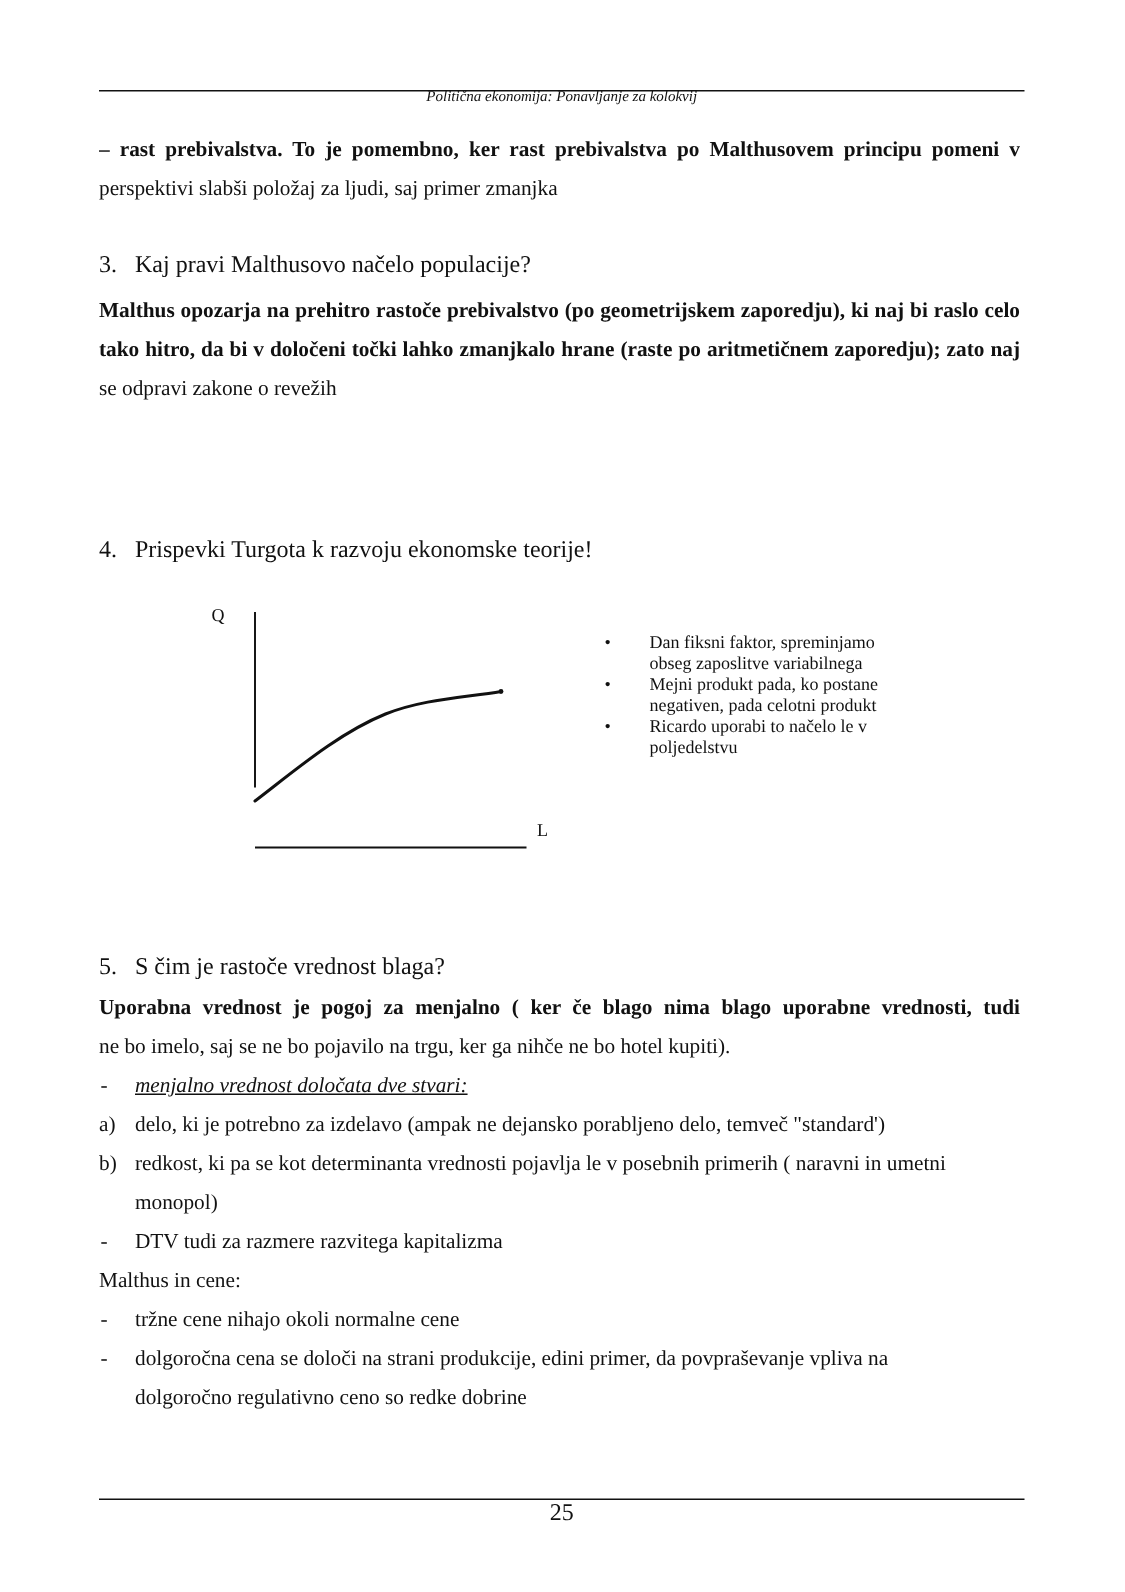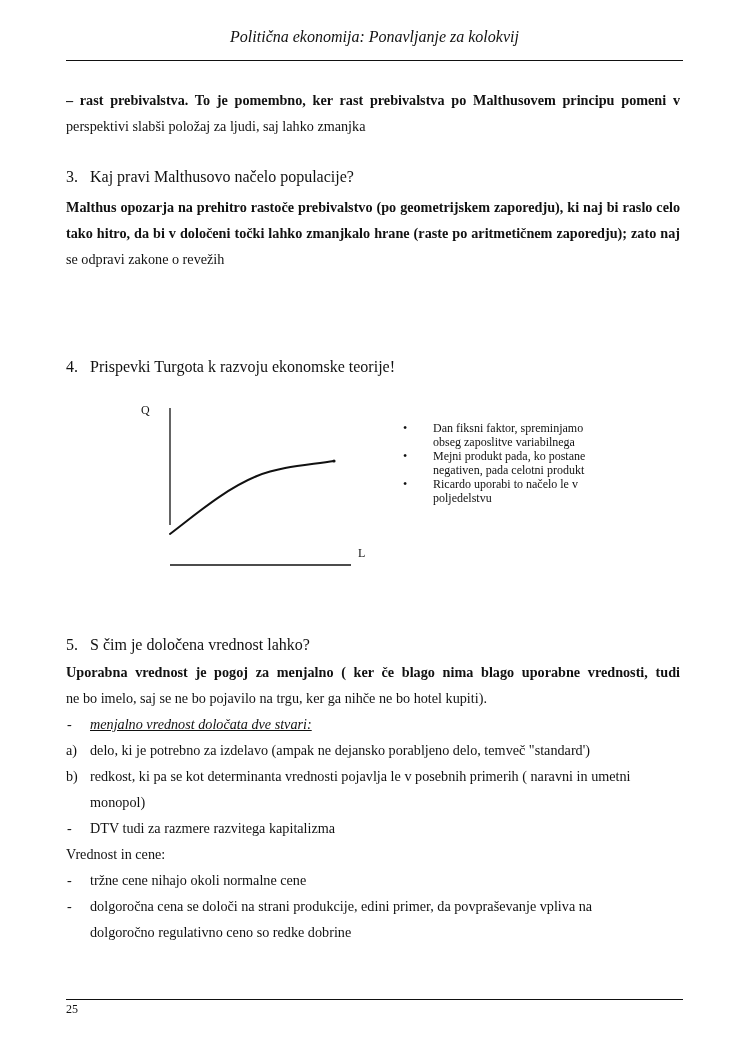--- a/index.html
+++ b/index.html
@@ -1,44 +1,44 @@
 <!DOCTYPE html>
 <html><head>
   <meta charset="utf-8">
   <style>
     html, body { margin: 0; padding: 0; background: #ffffff; }
     body { width: 750px; height: 1061px; position: relative; overflow: hidden;
            font-family: "Liberation Serif", "DejaVu Serif", serif; color: #111; }
     .abs { position: absolute; }
     .rule { position: absolute; left: 66px; width: 617px; height: 1.3px; background: #111; }
-    .hdr { position: absolute; left: 66px; width: 617px; top: 28px; text-align: center;
-           font-style: italic; font-size: 16px; line-height: 18px; }
+    .hdr { position: absolute; left: 66px; width: 617px; top: 56px; text-align: center;
+           font-style: italic; font-size: 10px; line-height: 18px; }
     .line { position: absolute; font-size: 14.2px; line-height: 20px; white-space: nowrap; }
     .just { left: 66px; width: 614px; text-align: justify; text-align-last: justify; white-space: normal; height: 20px; overflow: hidden; font-weight: bold; }
     .plain { left: 66px; }
     .ind { left: 90px; }
     .mark { position: absolute; left: 67px; font-size: 14.2px; line-height: 20px; }
     .h { position: absolute; font-size: 16px; line-height: 22px; white-space: nowrap; }
     .hnum { left: 66px; }
     .htxt { left: 90px; }
     .italic { font-style: italic; text-decoration: underline; }
     .axis-label { position: absolute; font-size: 12px; line-height: 14px; }
     .bullets { position: absolute; left: 403px; top: 421px; width: 220px; font-size: 12px; line-height: 14px; }
     .bi { position: relative; padding-left: 30px; }
     .bi .dot { position: absolute; left: 0; top: 0; }
-    .pnum { position: absolute; left: 66px; width: 617px; top: 1001px; text-align: left; font-size: 12px; line-height: 16px; }
+    .pnum { position: absolute; left: 66px; width: 617px; top: 1001px; text-align: center; font-size: 16px; line-height: 16px; }
   </style>
 </head>
 <body>
 
 <div class="hdr">Politična ekonomija: Ponavljanje za kolokvij</div>
 <div class="rule" style="top:60px"></div>
 
 <div class="line just" style="top:90px">– rast prebivalstva. To je pomembno, ker rast prebivalstva po Malthusovem principu pomeni v</div>
-<div class="line plain" style="top:116px">perspektivi slabši položaj za ljudi, saj lahko zmanjka</div>
+<div class="line plain" style="top:116px">perspektivi slabši položaj za ljudi, saj primer zmanjka</div>
 
 <div class="h hnum" style="top:166px">3.</div>
 <div class="h htxt" style="top:166px">Kaj pravi Malthusovo načelo populacije?</div>
 <div class="line just" style="top:197px">Malthus opozarja na prehitro rastoče prebivalstvo (po geometrijskem zaporedju), ki naj bi raslo celo</div>
 <div class="line just" style="top:223px">tako hitro, da bi v določeni točki lahko zmanjkalo hrane (raste po aritmetičnem zaporedju); zato naj</div>
 <div class="line plain" style="top:249px">se odpravi zakone o revežih</div>
 
 <div class="h hnum" style="top:356px">4.</div>
 <div class="h htxt" style="top:356px">Prispevki Turgota k razvoju ekonomske teorije!</div>
 
@@ -63,38 +63,38 @@
     <div>negativen, pada celotni produkt</div>
   </div>
   <div class="bi">
     <span class="dot">•</span>
     <div>Ricardo uporabi to načelo le v</div>
     <div>poljedelstvu</div>
   </div>
 </div>
 
 <div class="h hnum" style="top:634px">5.</div>
-<div class="h htxt" style="top:634px">S čim je določena vrednost lahko?</div>
+<div class="h htxt" style="top:634px">S čim je rastoče vrednost blaga?</div>
 <div class="line just" style="top:662px">Uporabna vrednost je pogoj za menjalno ( ker če blago nima blago uporabne vrednosti, tudi menjalne</div>
 <div class="line plain" style="top:688px">ne bo imelo, saj se ne bo pojavilo na trgu, ker ga nihče ne bo hotel kupiti).</div>
 
 <div class="mark" style="top:714px">-</div>
 <div class="line ind italic" style="top:714px">menjalno vrednost določata dve stvari:</div>
 
 <div class="mark" style="top:740px; left:66px">a)</div>
 <div class="line ind" style="top:740px">delo, ki je potrebno za izdelavo (ampak ne dejansko porabljeno delo, temveč "standard')</div>
 
 <div class="mark" style="top:766px; left:66px">b)</div>
 <div class="line ind" style="top:766px">redkost, ki pa se kot determinanta vrednosti pojavlja le v posebnih primerih ( naravni in umetni</div>
 <div class="line ind" style="top:792px">monopol)</div>
 
 <div class="mark" style="top:818px">-</div>
 <div class="line ind" style="top:818px">DTV tudi za razmere razvitega kapitalizma</div>
 
-<div class="line plain" style="top:844px">Vrednost in cene:</div>
+<div class="line plain" style="top:844px">Malthus in cene:</div>
 
 <div class="mark" style="top:870px">-</div>
 <div class="line ind" style="top:870px">tržne cene nihajo okoli normalne cene</div>
 
 <div class="mark" style="top:896px">-</div>
 <div class="line ind" style="top:896px">dolgoročna cena se določi na strani produkcije, edini primer, da povpraševanje vpliva na</div>
 <div class="line ind" style="top:922px">dolgoročno regulativno ceno so redke dobrine</div>
 
 <div class="rule" style="top:999px"></div>
 <div class="pnum">25</div>

